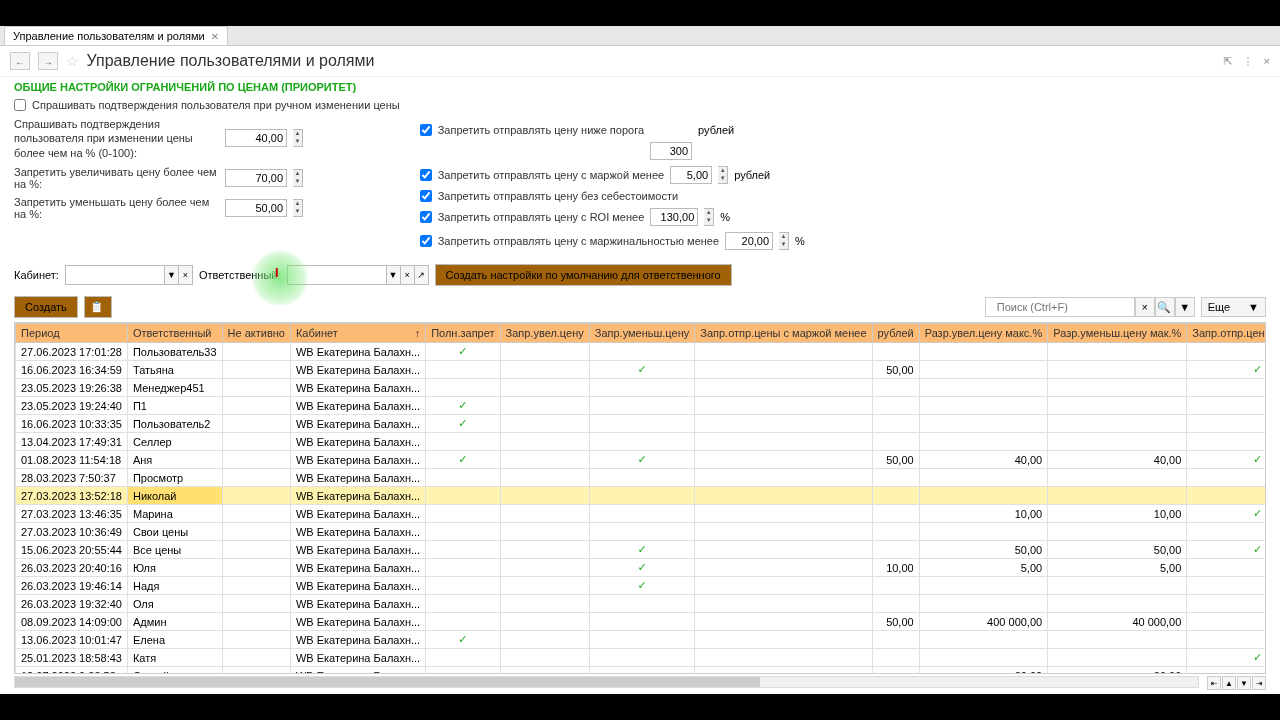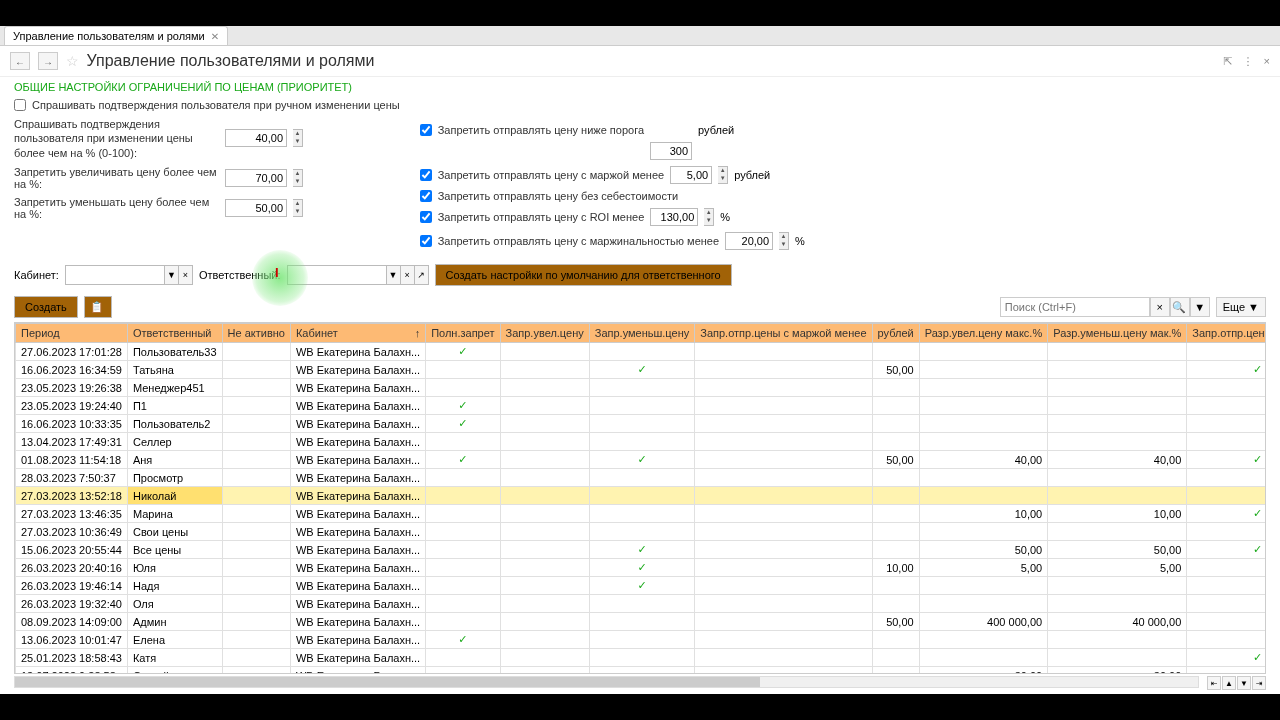--- a/index.html
+++ b/index.html
@@ -10,43 +10,43 @@
 .tab-close { color: #888; font-size: 10px; cursor: pointer; }
 .title-bar { display: flex; align-items: center; padding: 6px 10px; gap: 8px; border-bottom: 1px solid #eee; }
 .nav-btn { width: 20px; height: 18px; border: 1px solid #ccc; background: #f5f5f5; display: flex; align-items: center; justify-content: center; font-size: 10px; color: #555; cursor: pointer; }
 .star-icon { color: #ccc; font-size: 14px; }
 .page-title { font-size: 16px; color: #333; }
 .title-actions { margin-left: auto; display: flex; gap: 10px; color: #888; }
 .title-actions span { cursor: pointer; }
 .sub-tabs { display: flex; border-bottom: 1px solid #ccc; padding: 0 10px; }
 .sub-tab { padding: 4px 10px; border: 1px solid transparent; border-bottom: none; cursor: pointer; color: #1a7a1a; font-size: 11px; }
 .sub-tab.active { border-color: #ccc; border-radius: 3px 3px 0 0; background: #fff; position: relative; top: 1px; }
-.section-title { color: #18a818; font-weight: normal; font-size: 11px; padding: 4px 14px; }
+.section-title { color: #18a818; font-weight: bold; font-size: 11px; padding: 4px 14px; }
 .settings-area { padding: 2px 14px 8px; display: flex; gap: 20px; }
 .settings-col { display: flex; flex-direction: column; gap: 6px; }
 .setting-row { display: flex; align-items: center; gap: 6px; font-size: 11px; }
 .setting-row label { color: #333; }
 .setting-row input[type="checkbox"] { width: 12px; height: 12px; }
 .num-input { width: 62px; height: 18px; border: 1px solid #bbb; text-align: right; padding: 0 3px; font-size: 11px; }
 .spinner { width: 10px; height: 18px; border: 1px solid #bbb; border-left: none; background: #f0f0f0; display: flex; flex-direction: column; font-size: 6px; color: #555; }
 .spinner span { flex: 1; text-align: center; line-height: 7px; cursor: pointer; }
 .multiline-label { max-width: 205px; line-height: 1.3; }
 .filter-bar { display: flex; align-items: center; gap: 6px; padding: 6px 14px; position: relative; }
 .filter-label { font-size: 11px; }
 .combo { display: flex; height: 20px; }
 .combo input { border: 1px solid #bbb; width: 100px; padding: 0 4px; font-size: 11px; }
 .combo-btn { width: 14px; border: 1px solid #bbb; border-left: none; background: #f5f5f5; font-size: 9px; display: flex; align-items: center; justify-content: center; cursor: pointer; }
 .btn { height: 22px; border: 1px solid #bbb; background: #a16207; padding: 0 10px; font-size: 11px; cursor: pointer; }
 .highlight-circle { position: absolute; width: 56px; height: 56px; border-radius: 50%; background: radial-gradient(circle, rgba(120,230,120,0.85) 0%, rgba(120,230,120,0.3) 60%, transparent 75%); left: 252px; top: -8px; pointer-events: none; }
 .cursor-mark { position: absolute; left: 275px; top: 7px; color: #c00; font-weight: bold; font-size: 13px; pointer-events: none; }
 .action-bar { display: flex; align-items: center; gap: 6px; padding: 4px 14px; }
 .search-box { margin-left: auto; display: flex; }
-.search-box input { width: 150px; height: 20px; border: 1px solid #ccc; padding: 0 4px; font-size: 11px; color: #999; }
+.search-box input { width: 150px; height: 20px; border: 1px solid #ccc; padding: 0 11px; font-size: 11px; color: #999; }
 .search-btn { width: 20px; height: 20px; border: 1px solid #ccc; background: #f5f5f5; display: flex; align-items: center; justify-content: center; cursor: pointer; }
-.more-btn { height: 20px; border: 1px solid #ccc; background: #f5f5f5; padding: 0 6px; font-size: 11px; cursor: pointer; display: flex; align-items: center; gap: 3px; }
+.more-btn { height: 20px; border: 1px solid #ccc; background: #f5f5f5; padding: 0 6px; font-size: 11px; cursor: pointer; display: flex; align-items: center; gap: 18px; }
 .table-wrap { flex: 1; overflow: auto; margin: 0 14px; border: 1px solid #ccc; }
 table { border-collapse: collapse; width: 100%; font-size: 11px; }
 th { background: #fdba74; border: 1px solid #ccc; padding: 3px 5px; text-align: left; font-weight: normal; color: #333; white-space: nowrap; position: sticky; top: 0; }
 td { border: 1px solid #e0e0e0; padding: 2px 5px; white-space: nowrap; height: 18px; }
 tr.highlighted td { background: #fff3b0; }
 tr.highlighted td.resp-cell { background: #ffe070; }
 .check { color: #18a818; text-align: center; }
 .num-cell { text-align: right; }
 .scroll-footer { height: 14px; margin: 2px 14px 4px; display: flex; }
 .hscroll { flex: 1; height: 12px; background: #f0f0f0; border: 1px solid #ddd; position: relative; }

